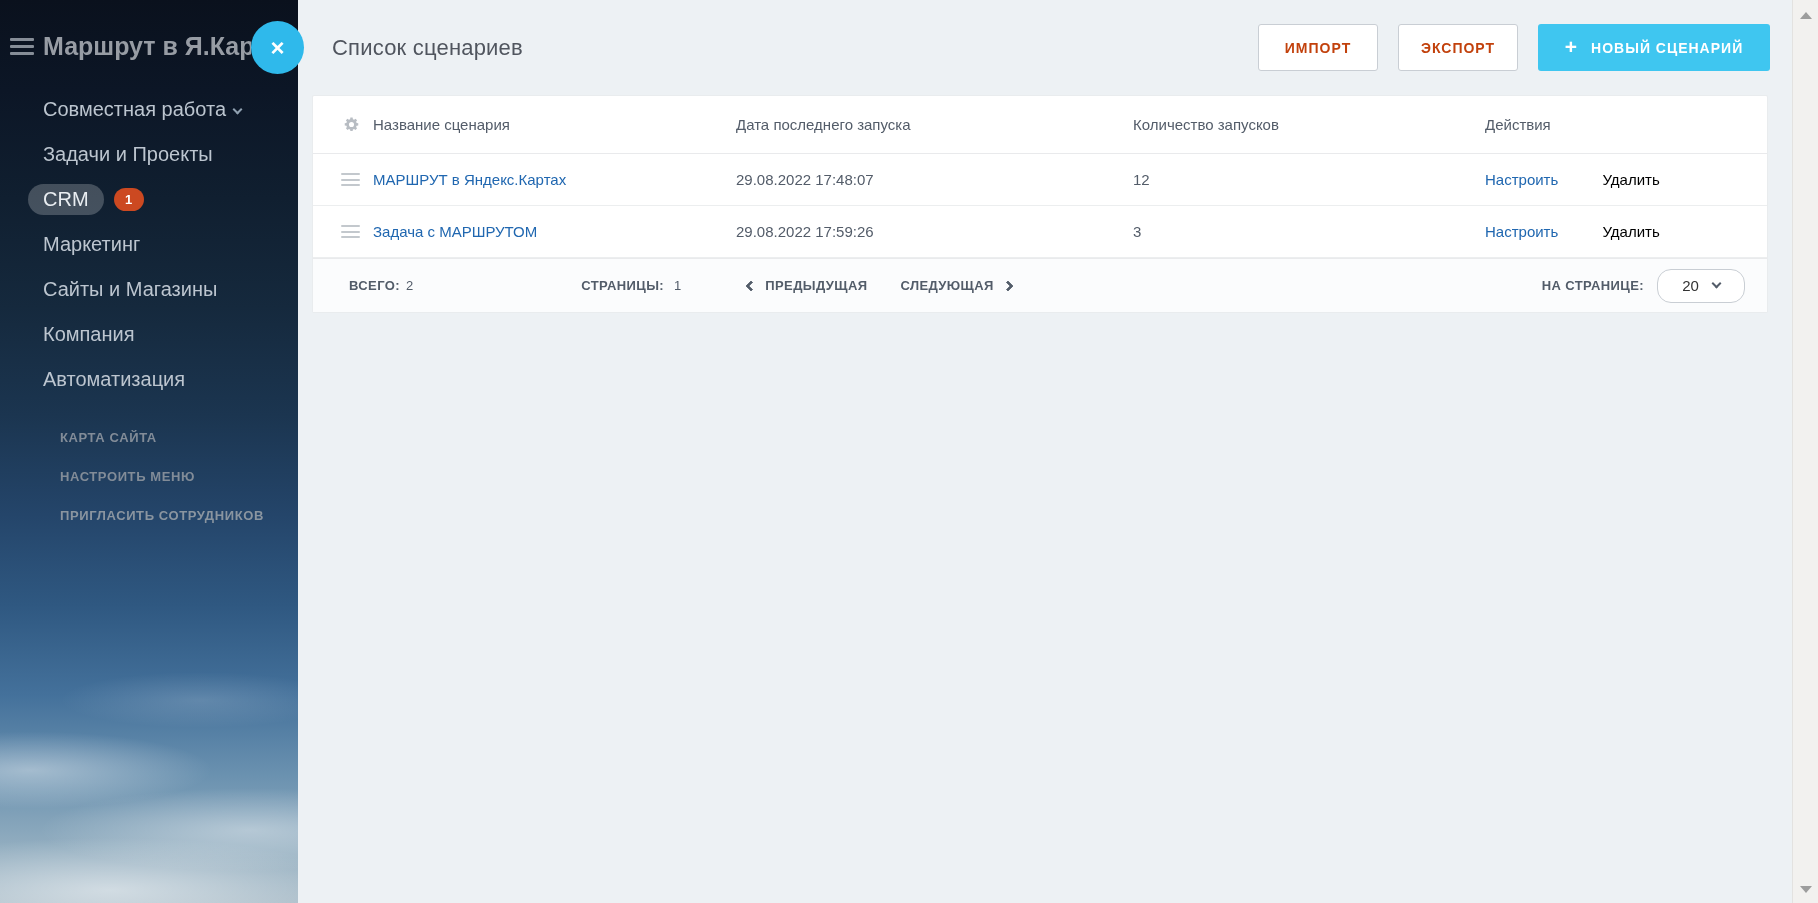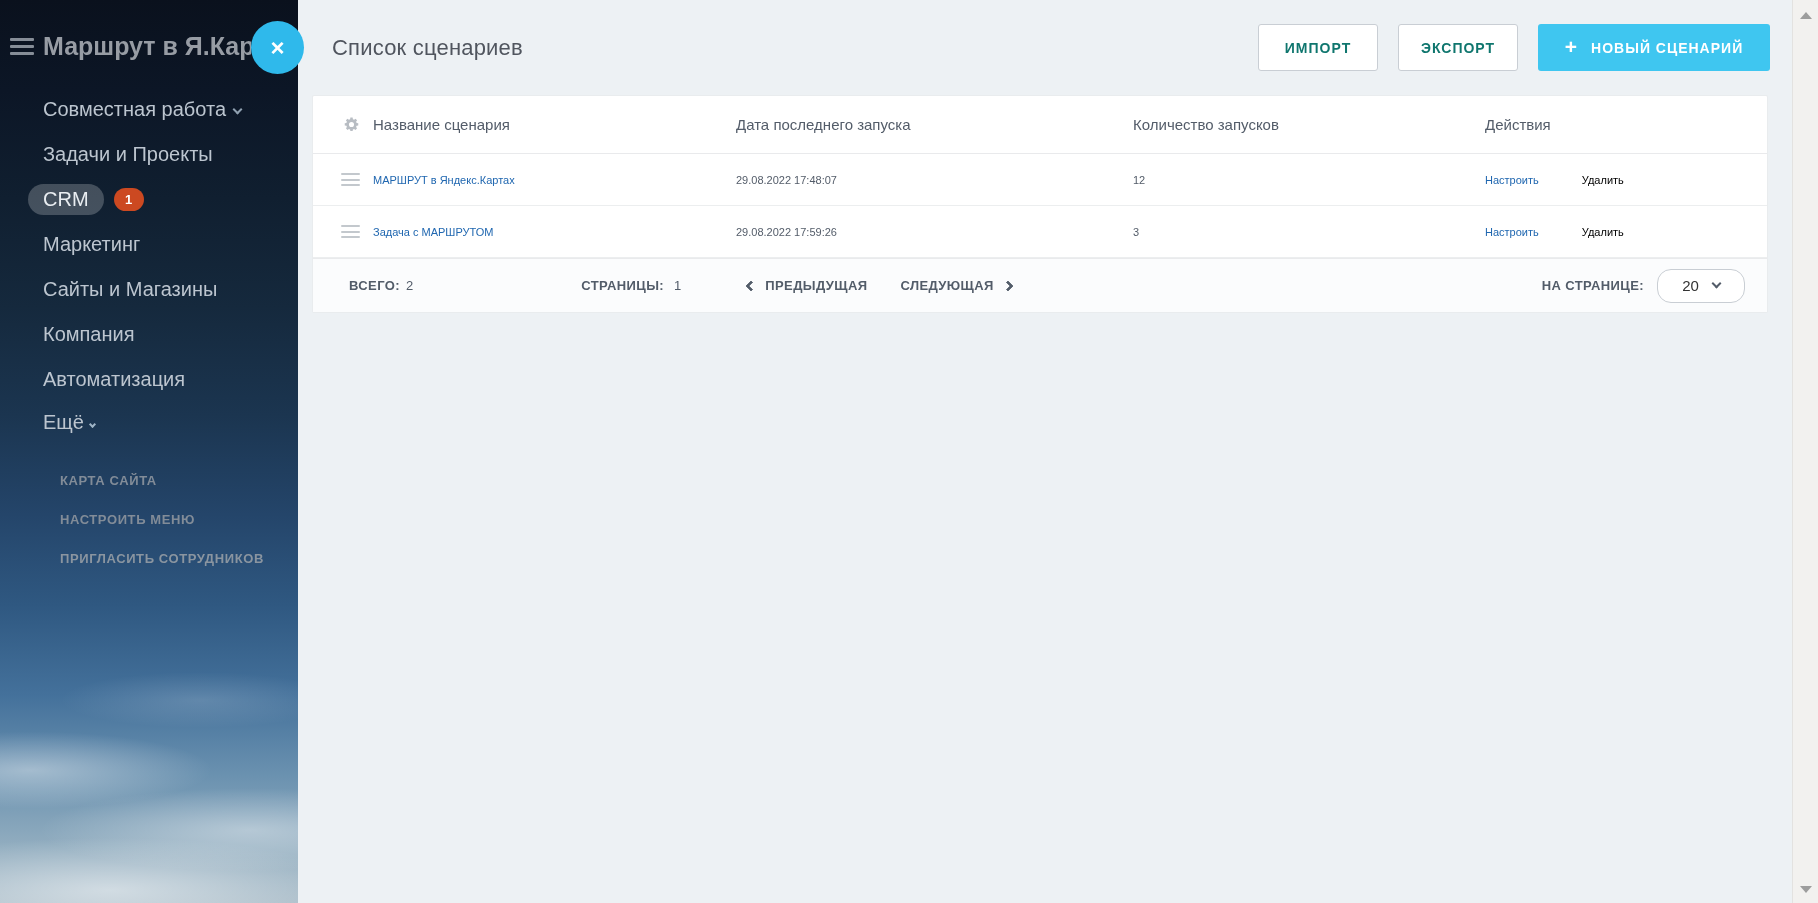--- a/index.html
+++ b/index.html
@@ -82,42 +82,42 @@
     padding:0 22px 0 34px;
   }
   .page-title { font-size:22px; font-weight:300; color:#50555e; letter-spacing:.2px; flex:1 1 auto; }
   .btn {
     height:47px; border-radius:3px; cursor:pointer;
     display:flex; align-items:center; justify-content:center;
     font-size:14px; font-weight:bold; letter-spacing:1px;
     font-family:"Liberation Sans", sans-serif;
   }
   .btn-ghost {
-    width:120px; background:#fff; border:1px solid #c9ced4; color:#0f766e;
+    width:120px; background:#fff; border:1px solid #c9ced4; color:#c2410c;
     margin-left:20px;
   }
   .btn-primary {
     width:232px; background:#3fc6f0; border:none; color:#fff; margin-left:20px;
   }
   .btn-primary .plus { font-size:21px; font-weight:bold; margin-right:13px; line-height:1; margin-top:-2px; }
 
   
   .card {
     margin:0 24px 0 14px; background:#fff;
     border:1px solid #e9ecee; border-radius:2px;
   }
   .tr {
     display:grid;
     grid-template-columns:60px 363px 397px 352px 1fr;
     align-items:center;
   }
   .thead { height:58px; border-bottom:1px solid #e9eaec; }
   .th { font-size:15px; color:#535c69; }
   .row { height:52px; border-bottom:1px solid #eceeef; }
-  .cell { font-size:11px; color:#535c69; }
+  .cell { font-size:15px; color:#535c69; }
   .icon-cell { display:flex; justify-content:flex-end; padding-right:13px; }
   .drag-icon { width:19px; height:13px; display:flex; flex-direction:column; justify-content:space-between; cursor:grab; }
   .drag-icon span { height:2px; background:#c3c8cd; border-radius:1px; }
   .link { color:#2067b0; cursor:pointer; text-decoration:none; }
   .danger { color:#000000; cursor:pointer; margin-left:40px; }
   .gear-svg { display:block; }
 
   
   .tfoot {
     height:54px; background:#fbfcfd; border-top:1px solid #e9eaec;
@@ -184,23 +184,20 @@
       <span>Сайты и Магазины</span>
     </div>
     <div class="menu-item">
       <span>Компания</span>
     </div>
     <div class="menu-item">
       <span>Автоматизация</span>
     </div>
 
 
-    <div class="menu-item more-item">
-      <span>Ещё</span><span class="chev chev-small"></span>
-    </div>
 
     <div class="side-links">
       <div class="side-link">КАРТА САЙТА</div>
       <div class="side-link">НАСТРОИТЬ МЕНЮ</div>
       <div class="side-link" style="color:#8a95a0">ПРИГЛАСИТЬ СОТРУДНИКОВ</div>
     </div>
   </div>
 </div>
 
 <div class="main">

